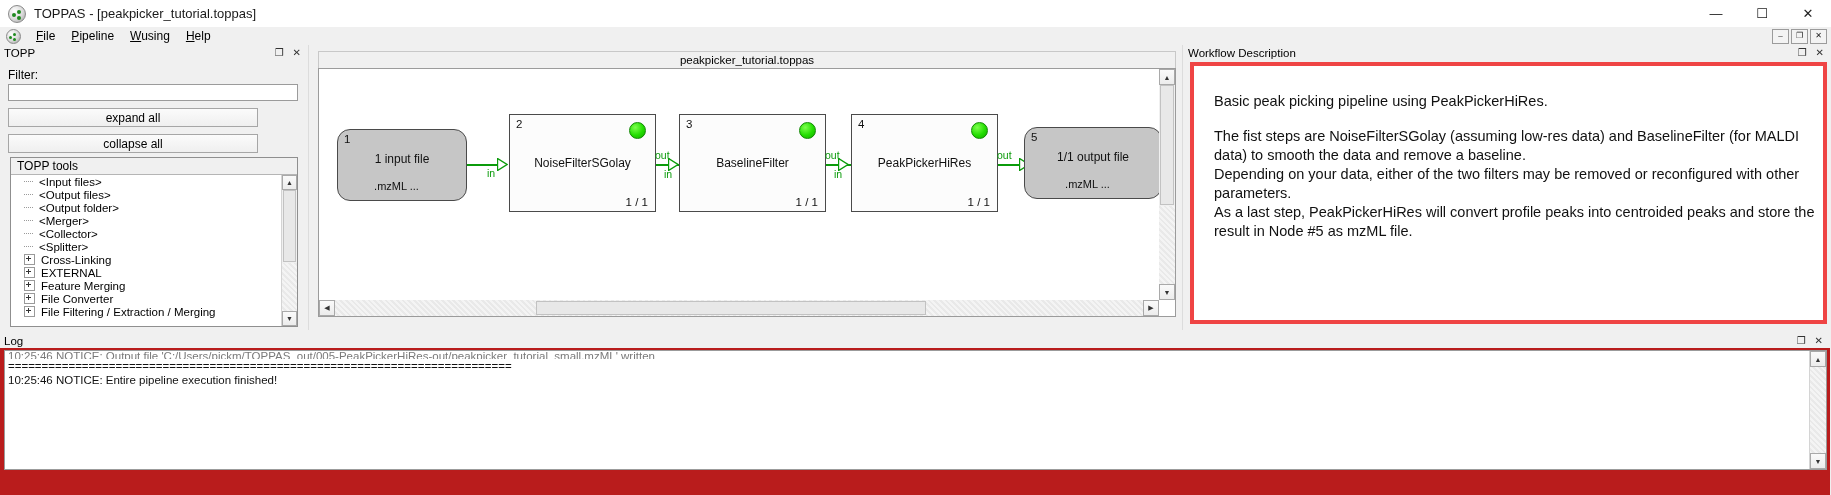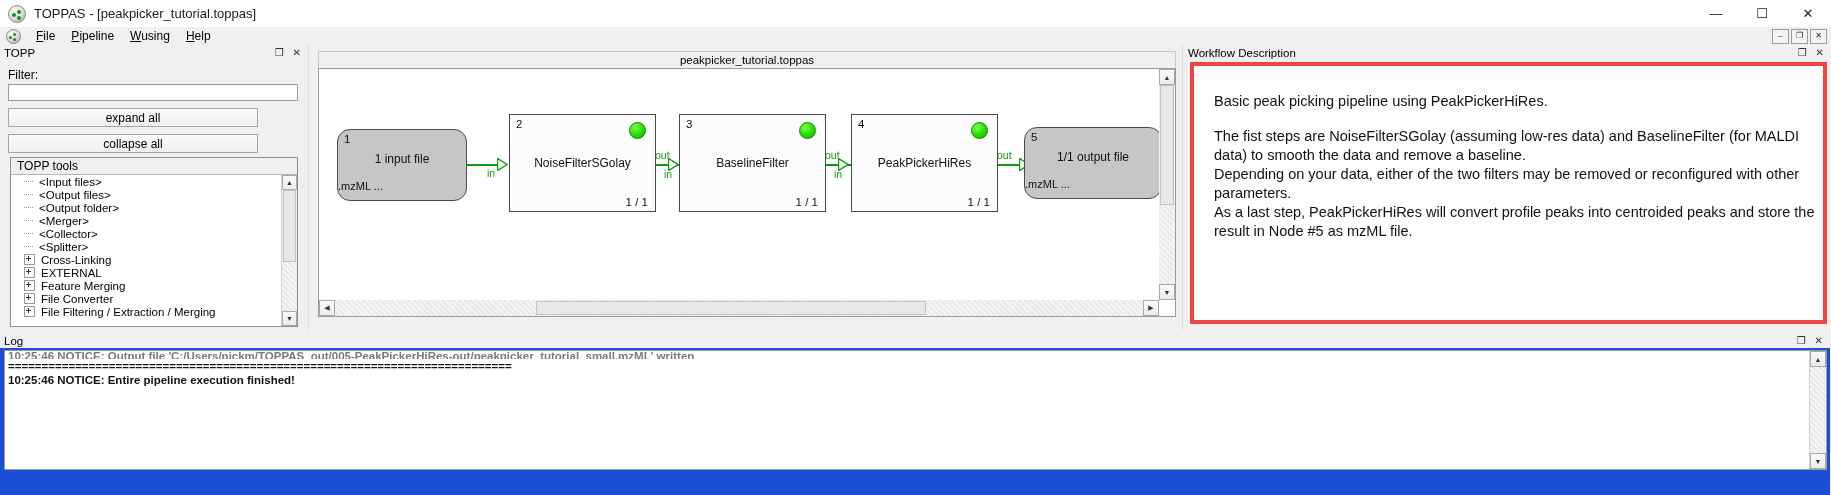--- a/index.html
+++ b/index.html
@@ -138,21 +138,21 @@
   }
   .node.io{
     background:#c6c6c6;border:1px solid #4a4a4a;border-radius:13px;
   }
   .node .num{position:absolute;left:6px;top:3px;font-size:11.5px;color:#111;}
   .node .name{
     position:absolute;left:0;right:0;top:50%;transform:translateY(-50%);
     text-align:center;font-size:12px;color:#111;
   }
   .node .ratio{position:absolute;right:7px;bottom:3px;font-size:11.5px;color:#111;}
-  .node .ext{position:absolute;left:0;right:11px;bottom:8px;font-size:11px;color:#111;}
+  .node .ext{position:absolute;left:0;right:11px;bottom:8px;text-align:center;font-size:11px;color:#111;}
   .led{
     position:absolute;right:9px;top:7px;width:15px;height:15px;border-radius:50%;
     background:radial-gradient(circle at 35% 30%,#7dff4d 0%,#22dd00 55%,#15a800 100%);
     border:1px solid #0f8a00;
   }
   .edge{position:absolute;height:2px;background:#0b9b0b;}
   .edge-arrow{
     position:absolute;width:0;height:0;border-left:9px solid #0b9b0b;
     border-top:6px solid transparent;border-bottom:6px solid transparent;
   }
@@ -166,24 +166,24 @@
   .right{position:absolute;left:1184px;top:45px;width:647px;height:285px;background:#f0f0f0;}
   .desc-box{
     position:absolute;left:6px;top:17px;width:637px;height:262px;
     background:#fff;border:4px solid #ef4444;box-sizing:border-box;
     padding:26px 8px 0 20px;overflow:hidden;
   }
   .desc-p{font-size:14.5px;color:#111;line-height:19px;margin:0 0 16px 0;}
   .desc-p.last{margin-bottom:0;}
 
   
-  .log{position:absolute;left:0;top:333px;width:1830px;height:162px;background:#1d4ed8;}
+  .log{position:absolute;left:0;top:333px;width:1830px;height:162px;background:#b91c1c;}
   .log-box{
     position:absolute;left:4px;top:17px;width:1823px;height:120px;
-    background:#fff;border:1px solid #9b9b9b;box-sizing:border-box;overflow:hidden;font-weight:bold;
+    background:#fff;border:1px solid #9b9b9b;box-sizing:border-box;overflow:hidden;
   }
   .log-inner{position:absolute;left:0;top:0;right:16px;bottom:0;overflow:hidden;padding:1px 3px;}
   .log-line{font-size:11.5px;color:#111;line-height:14px;white-space:pre;}
   .log-line.clipped{color:#7a7a7a;height:7px;overflow:hidden;line-height:9px;}
   .log-vsb{position:absolute;right:0;top:0;width:16px;bottom:0;background:#f0f0f0;
            border-left:1px solid #d4d4d4;}
   .vsplit{position:absolute;top:45px;width:2px;height:285px;background:#f0f0f0;border-left:1px solid #dcdcdc;}
 </style>
 </head>
 <body>

